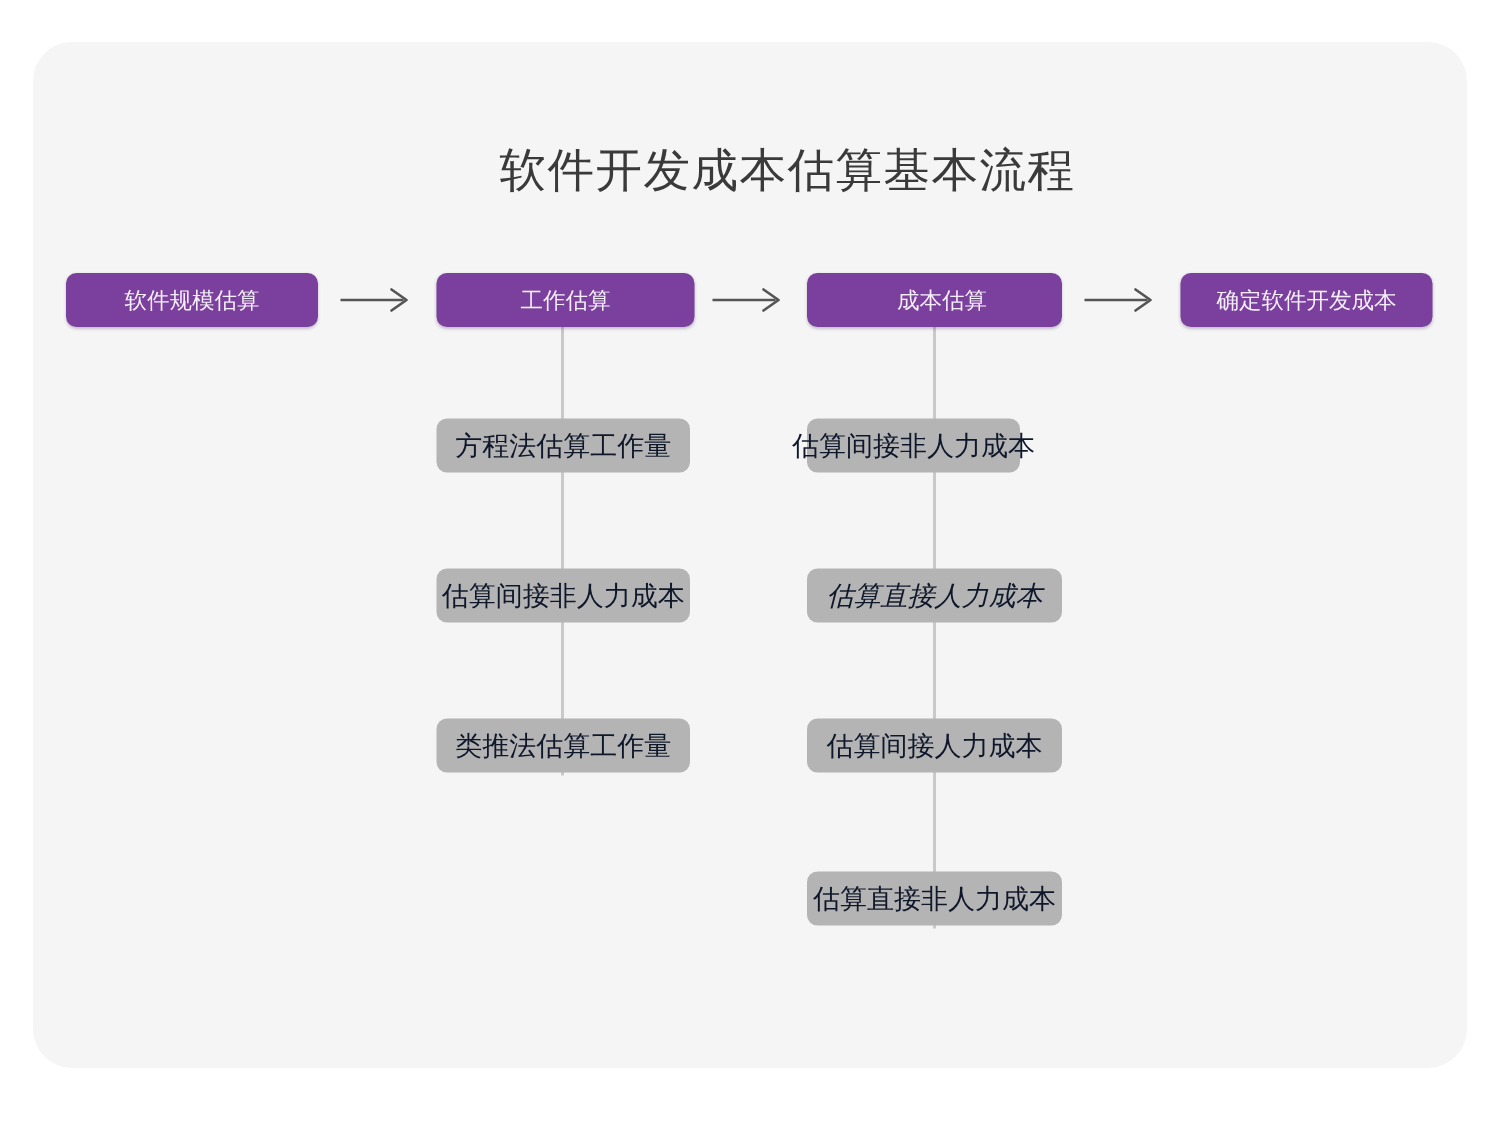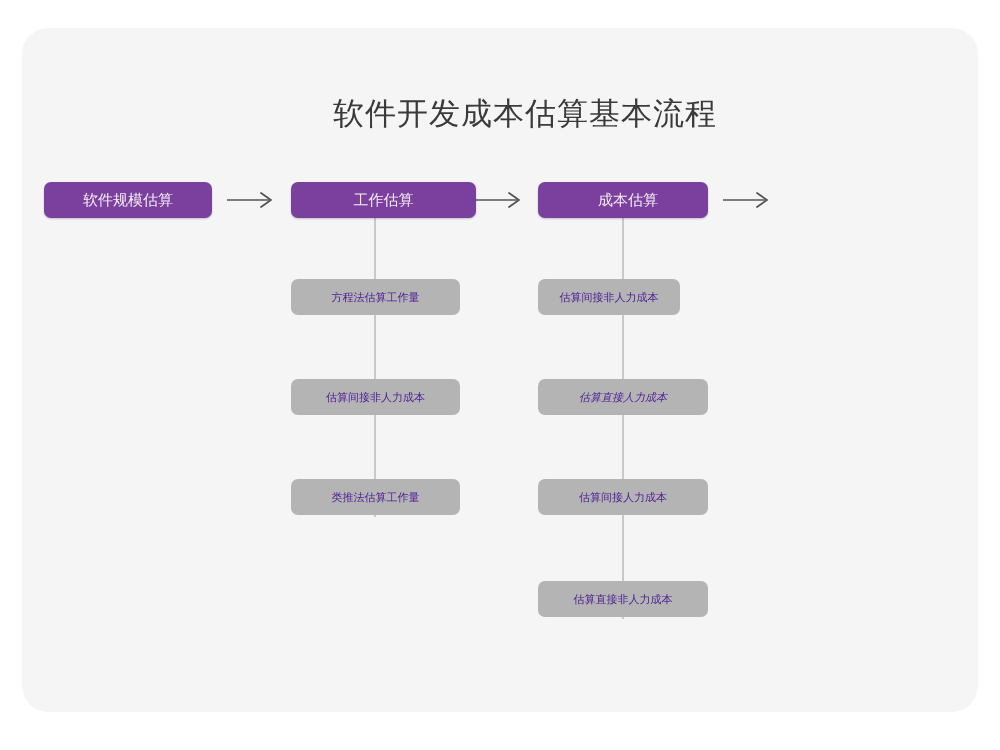--- a/index.html
+++ b/index.html
@@ -59,22 +59,22 @@
     text-align: right;
   }
   .node.primary {
     background: #7b3f9d;
     color: #f3eef7;
     font-size: 15px;
     box-shadow: 0 1px 2px rgba(60,30,80,0.25);
   }
   .node.secondary {
     background: #b4b4b4;
-    color: #4c1d95;
-    font-size: 11px;
+    color: #0f172a;
+    font-size: 18px;
     border-radius: 7px;
   }
   
   .arrow {
     position: absolute;
     height: 36px;
     display: flex;
     align-items: center;
     justify-content: center;
   }
@@ -96,21 +96,21 @@
     <span>软件规模估算</span>
   </div>
 
   <div class="arrow" style="left:222px; top:182px; width:58px;">
     <svg width="52" height="18" viewBox="0 0 52 18" aria-hidden="true">
       <line x1="2" y1="9" x2="44" y2="9" stroke="#555555" stroke-width="1.6"></line>
       <polyline points="36,2 46,9 36,16" fill="none" stroke="#555555" stroke-width="1.8" stroke-linecap="round" stroke-linejoin="round"></polyline>
     </svg>
   </div>
 
-  <div class="node primary" style="left:291px; top:182px; width:185px;">
+  <div class="node primary" style="left:291px; top:182px; width:172px;">
     <span>工作估算</span>
   </div>
 
   <div class="arrow" style="left:470px; top:182px; width:58px;">
     <svg width="52" height="18" viewBox="0 0 52 18" aria-hidden="true">
       <line x1="2" y1="9" x2="44" y2="9" stroke="#555555" stroke-width="1.6"></line>
       <polyline points="36,2 46,9 36,16" fill="none" stroke="#555555" stroke-width="1.8" stroke-linecap="round" stroke-linejoin="round"></polyline>
     </svg>
   </div>
 
@@ -118,20 +118,23 @@
     <span>成本估算</span>
   </div>
 
   <div class="arrow" style="left:718px; top:182px; width:58px;">
     <svg width="52" height="18" viewBox="0 0 52 18" aria-hidden="true">
       <line x1="2" y1="9" x2="44" y2="9" stroke="#555555" stroke-width="1.6"></line>
       <polyline points="36,2 46,9 36,16" fill="none" stroke="#555555" stroke-width="1.8" stroke-linecap="round" stroke-linejoin="round"></polyline>
     </svg>
   </div>
 
+  <div class="node primary" style="left:787px; top:182px; width:168px;">
+    <span>确定软件开发成本</span>
+  </div>
 
   <div class="node secondary" style="left:291px; top:279px; width:169px;">
     <span>方程法估算工作量</span>
   </div>
 
   <div class="node secondary" style="left:291px; top:379px; width:169px;">
     <span>估算间接非人力成本</span>
   </div>
 
   <div class="node secondary" style="left:291px; top:479px; width:169px;">

